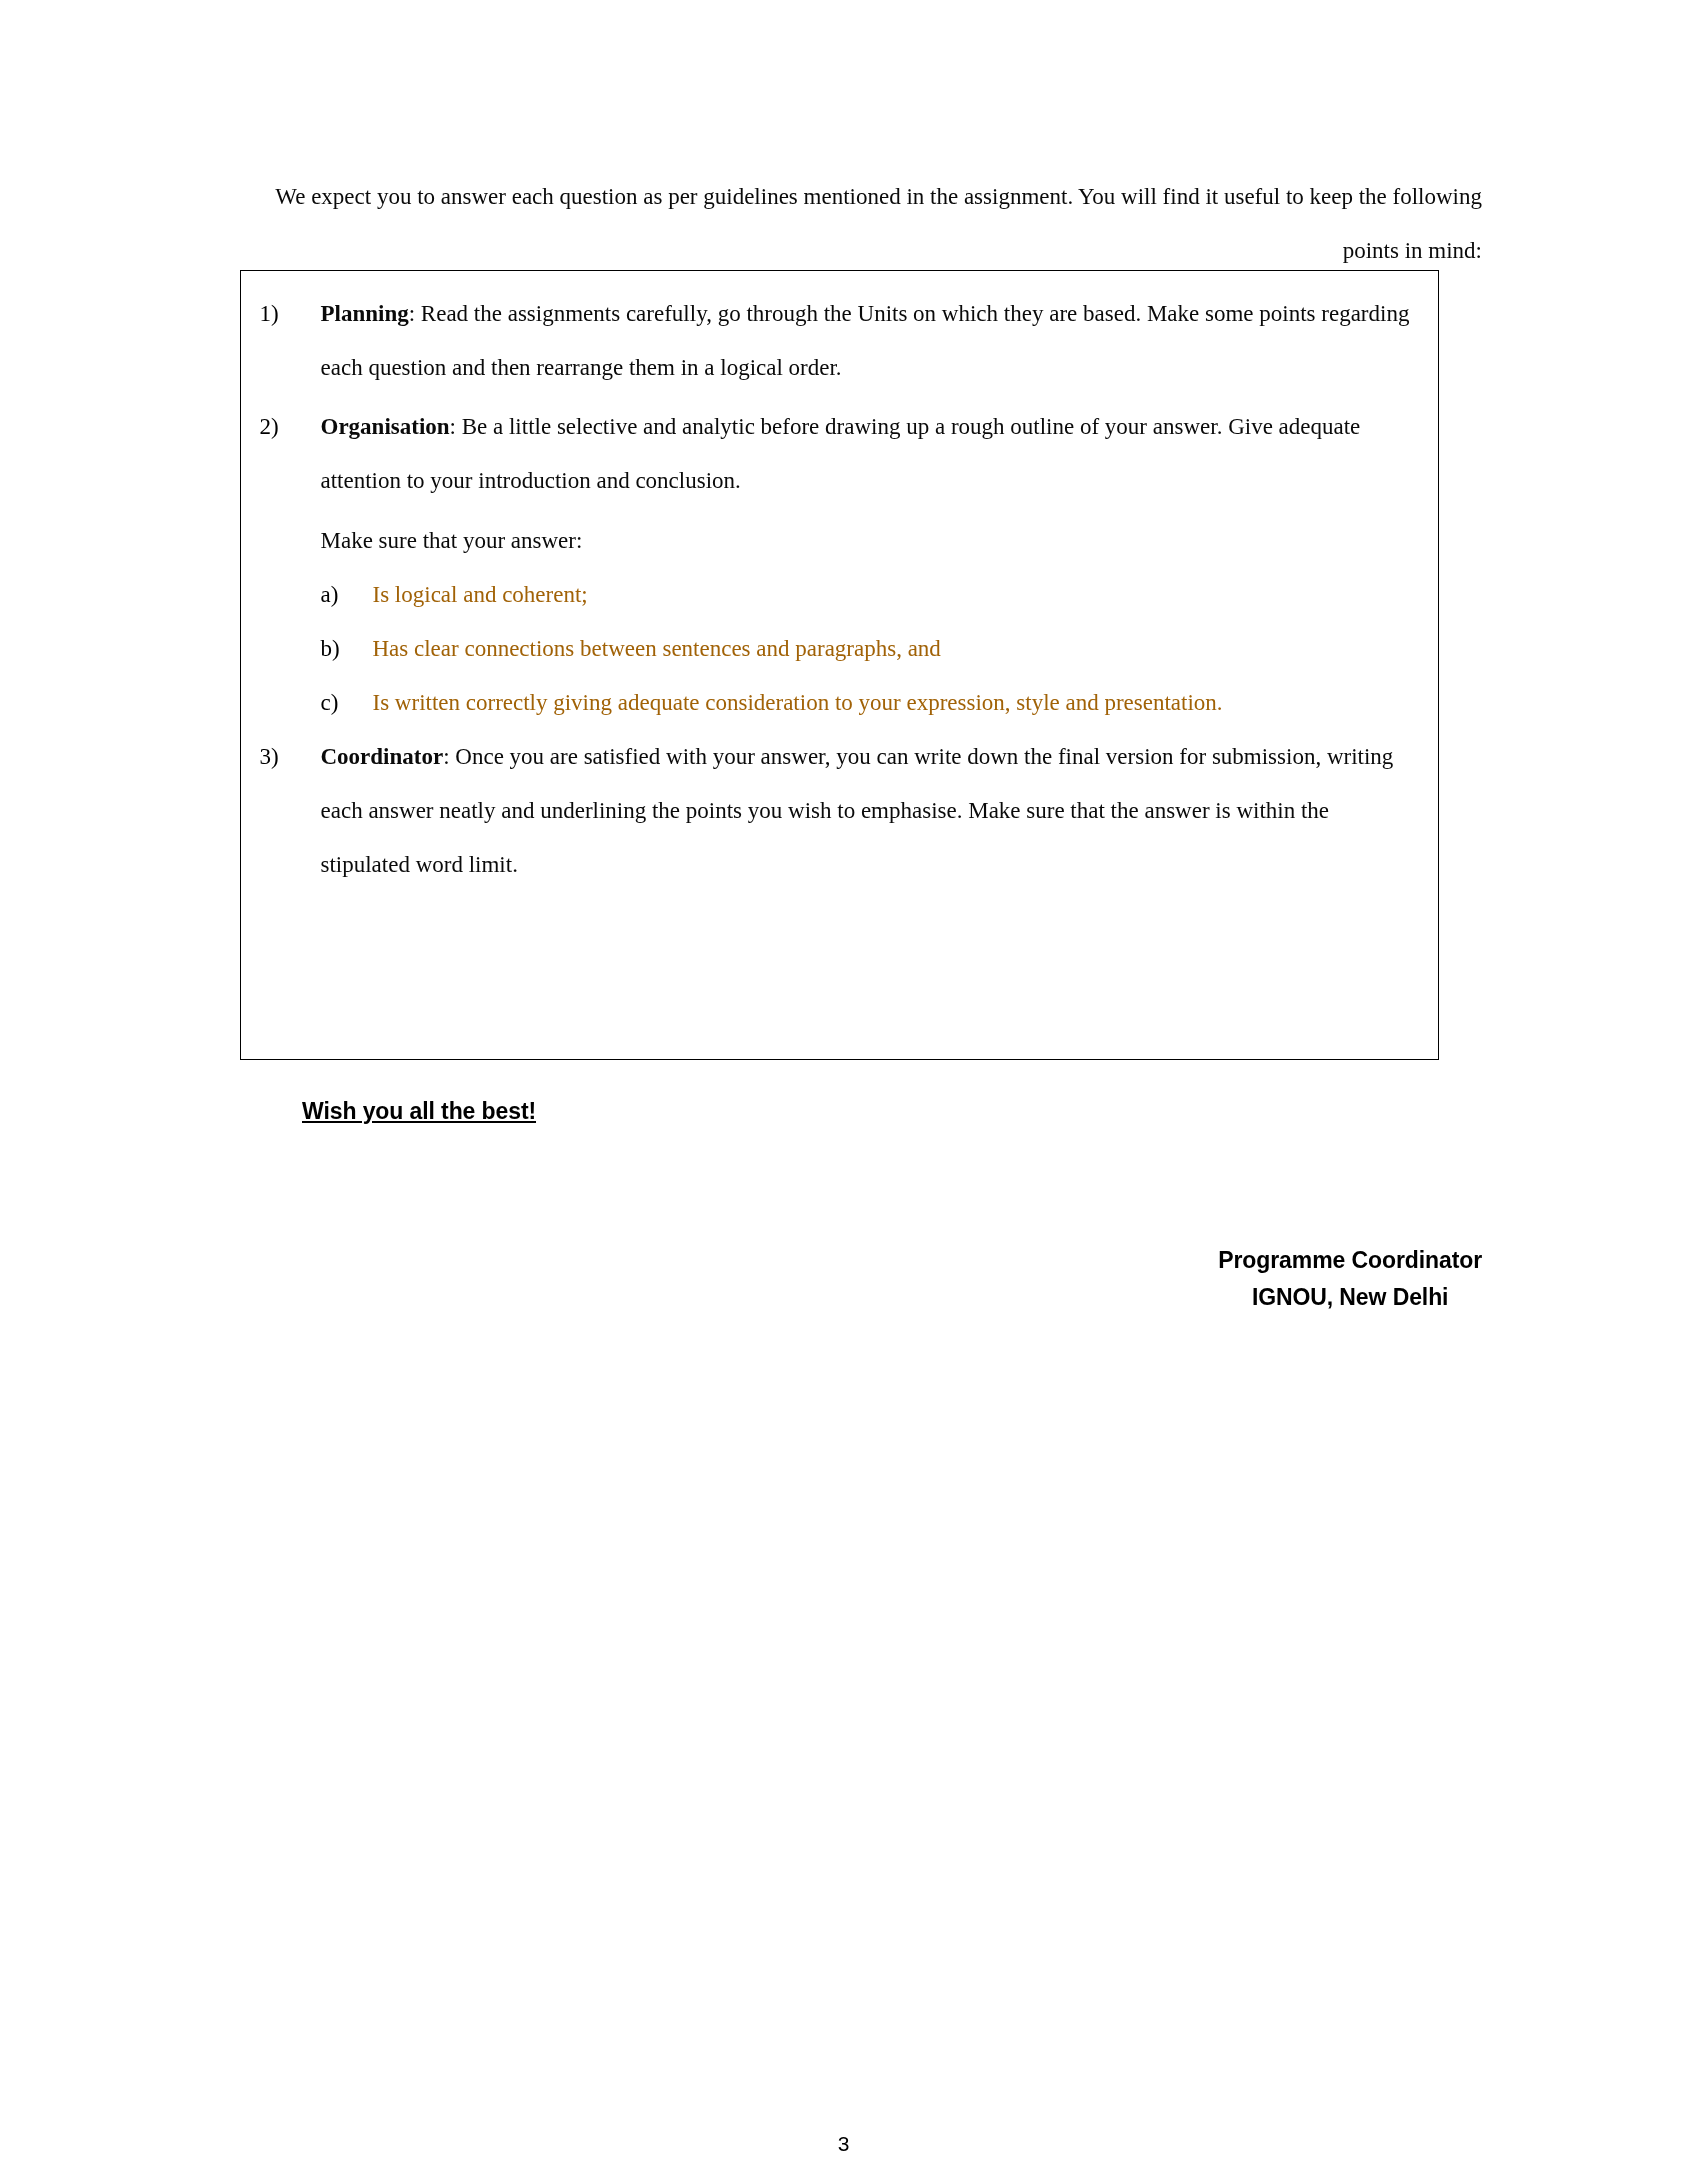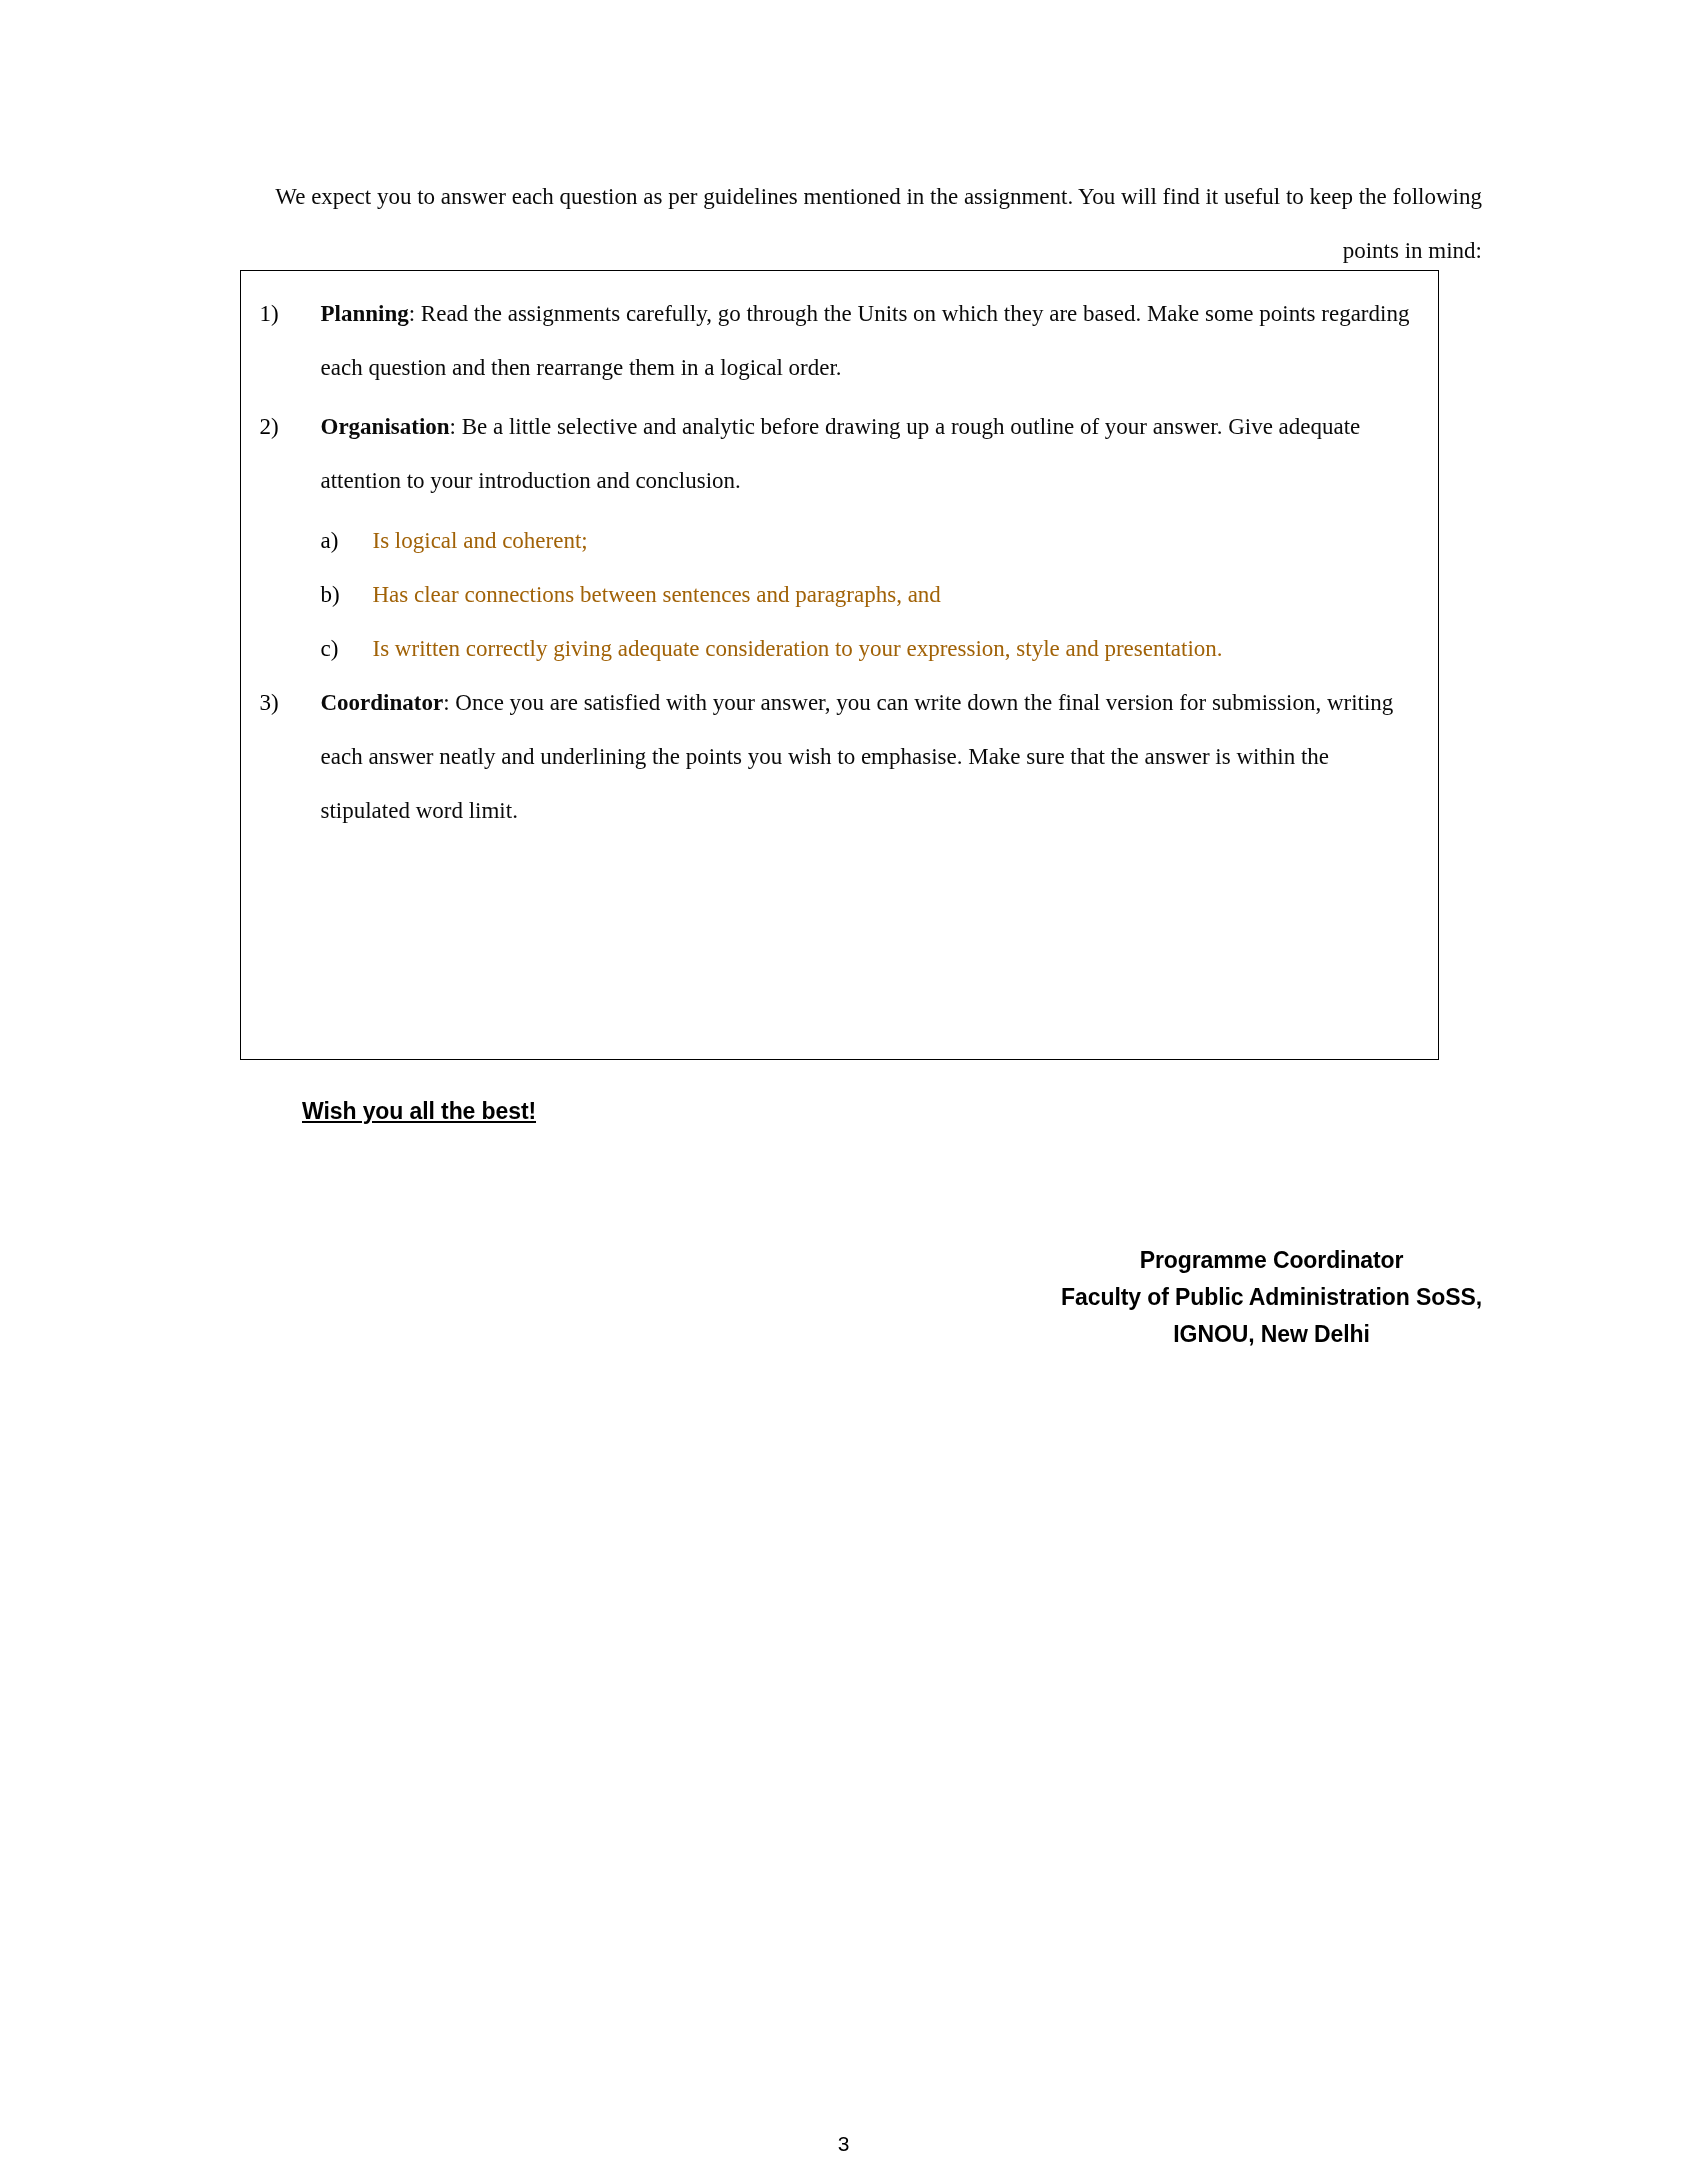--- a/index.html
+++ b/index.html
@@ -151,20 +151,21 @@
       <div class="oitem">
         <span class="marker">1)</span>
         <div class="otext"><b>Planning</b><span>: Read the assignments carefully, go through the Units on which they are based. Make some points regarding each question and then rearrange them in a logical order.</span></div>
       </div>
 
       <div class="oitem">
         <span class="marker">2)</span>
         <div class="otext"><b>Organisation</b><span>: Be a little selective and analytic before drawing up a rough outline of your answer. Give adequate attention to your introduction and conclusion.</span></div>
       </div>
 
+      <div class="plain-line">Make sure that your answer:</div>
 
       <div class="sublist">
         <div class="sitem">
           <span class="smarker">a)</span>
           <div class="stext">Is logical and coherent;</div>
         </div>
         <div class="sitem">
           <span class="smarker">b)</span>
           <div class="stext">Has clear connections between sentences and paragraphs, and</div>
         </div>
@@ -179,20 +180,19 @@
         <div class="otext"><b>Coordinator</b><span>: Once you are satisfied with your answer, you can write down the final version for submission, writing each answer neatly and underlining the points you wish to emphasise. Make sure that the answer is within the stipulated word limit.</span></div>
       </div>
 
     </div>
   </div>
 
   <div class="wish">Wish you all the best!</div>
 
   <div class="signature">
     <div>Programme Coordinator</div>
-    <div>Faculty of Public Administration SoSS,</div>
     <div>IGNOU, New Delhi</div>
   </div>
 
   <div class="page-number">3</div>
 
 </div>
 
 
 </body></html>

